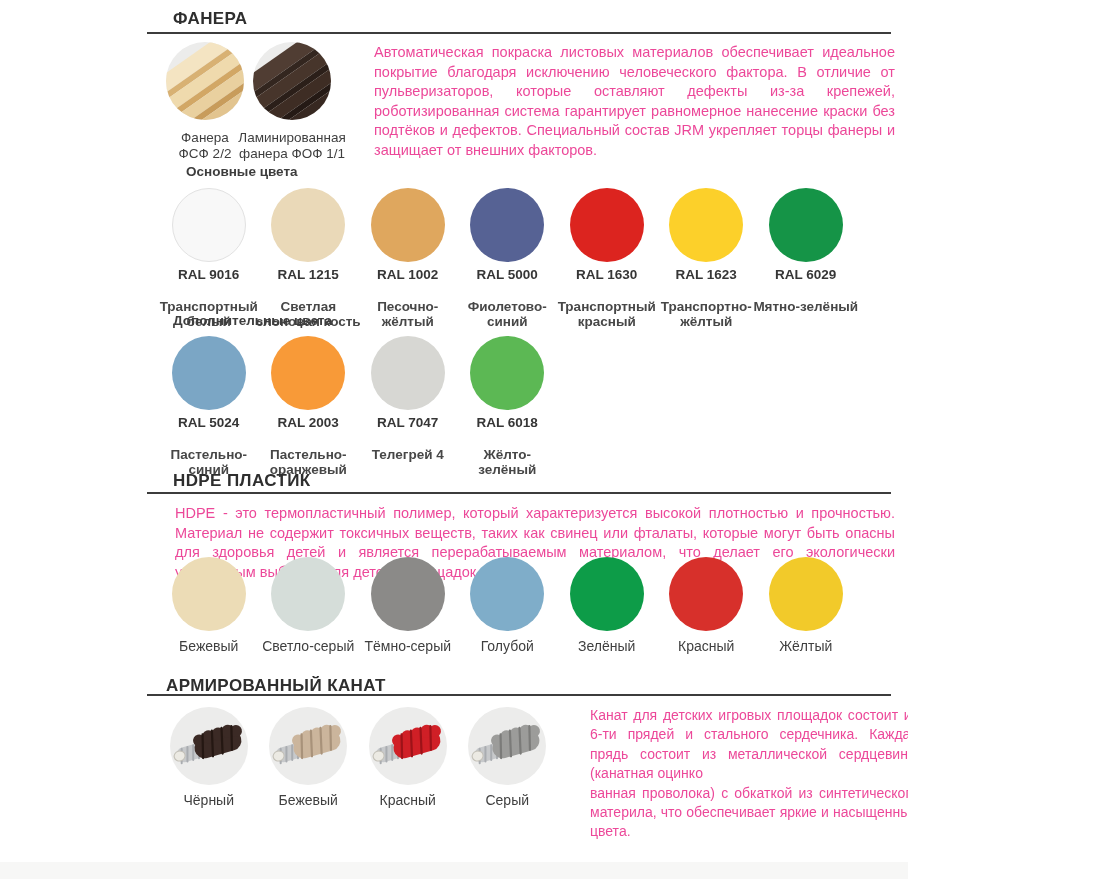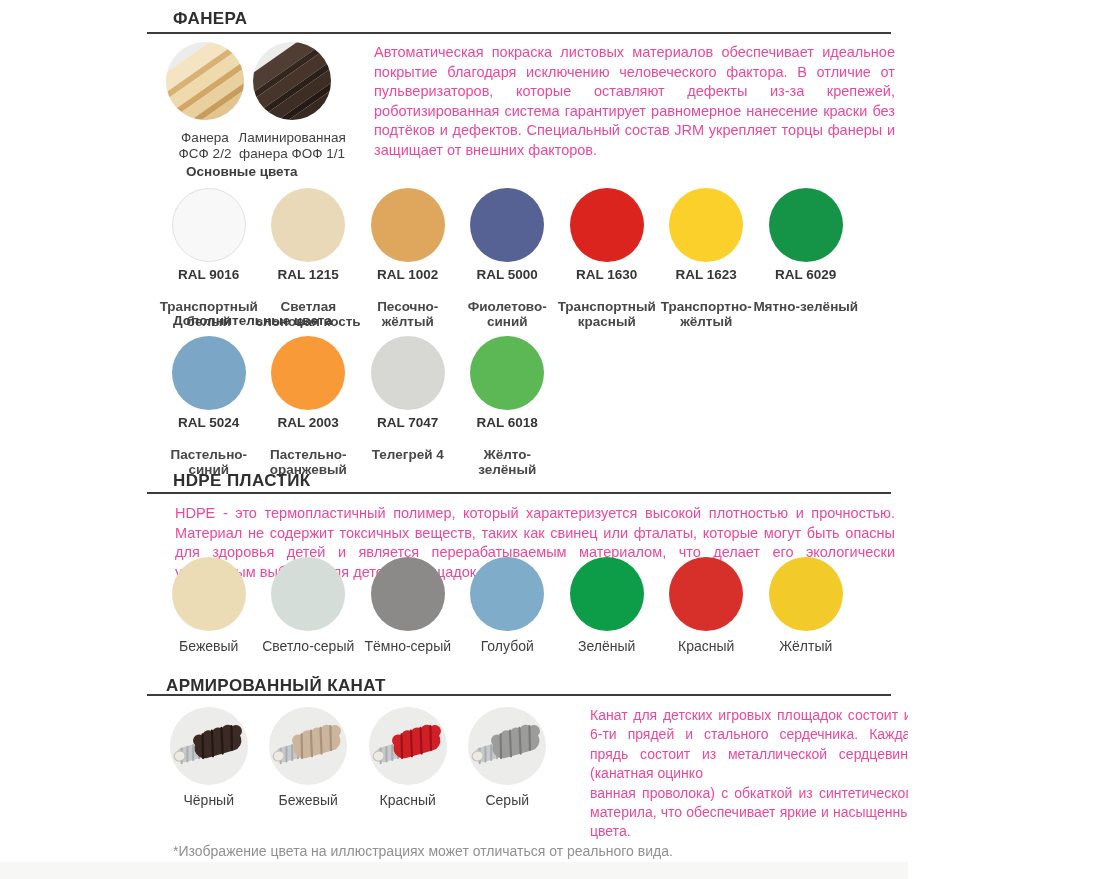--- a/index.html
+++ b/index.html
@@ -302,16 +302,15 @@
           </g>
         </svg>
         <div class="plain-name">Серый</div>
       </div>
 
   </div>
 
   <p class="para pre" style="left:586px;top:702px;width:328px;font-size:14px;line-height:19.4px;">Канат для детских игровых площадок состоит из 6-ти прядей и стального сердечника. Каждая прядь состоит из металлической сердцевины (канатная оцинко
 ванная проволока) с обкаткой из синтетического материла, что обеспечивает яркие и насыщенные цвета.</p>
 
-  <p class="footnote">*Изображение цвета на иллюстрациях может отличаться от реального вида.</p>
   <div class="bottom-strip"></div>
 
 </div>
 
 </body></html>

